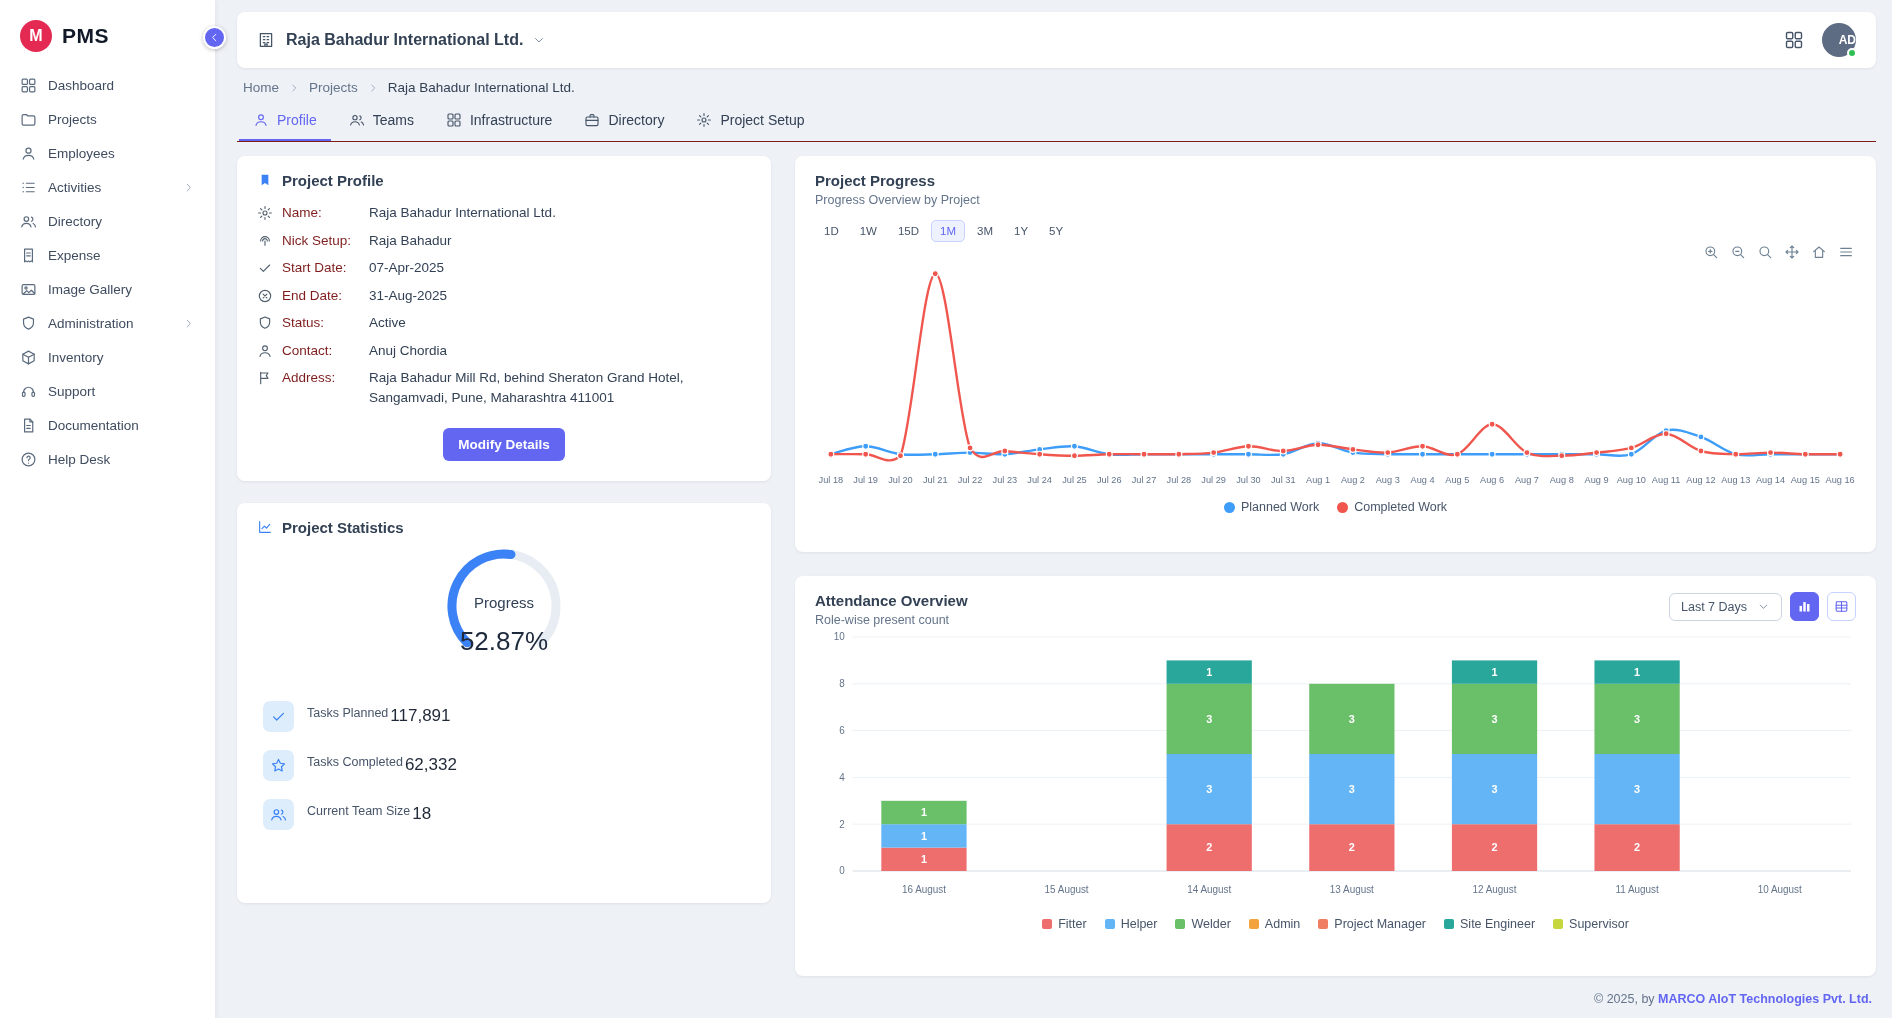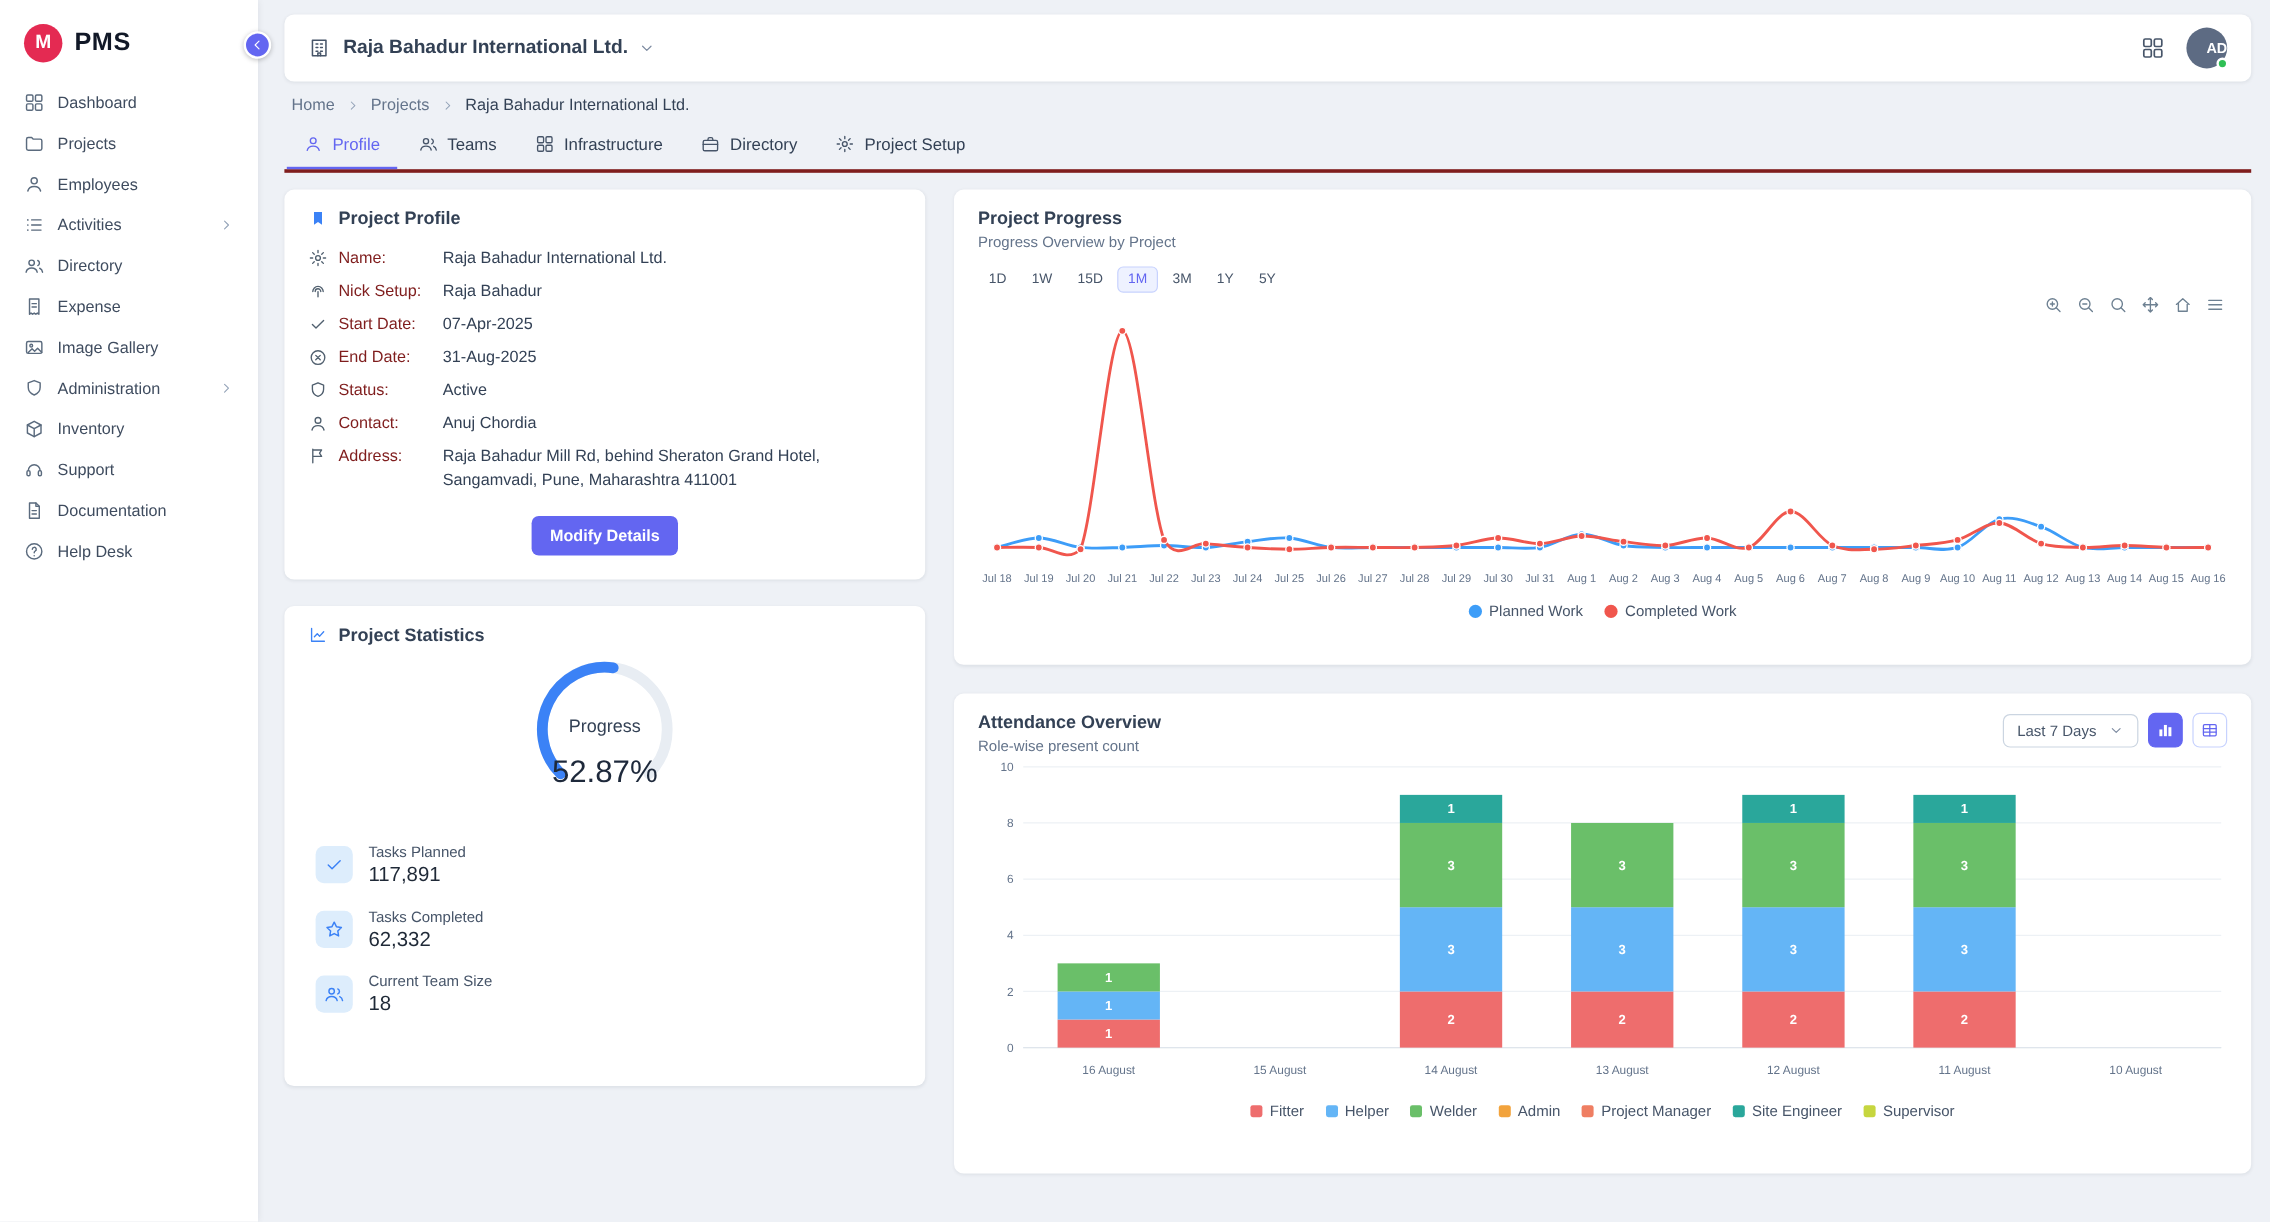--- a/index.html
+++ b/index.html
@@ -41,21 +41,21 @@
   .avatar{position:relative;width:34px;height:34px;border-radius:50%;background:#5d6b83;color:#fff;
           font-size:12px;font-weight:700;display:flex;align-items:center;justify-content:flex-end;cursor:pointer}
   .status-dot{position:absolute;right:-1px;bottom:-1px;width:10px;height:10px;border-radius:50%;
               background:#2fbf55;border:2px solid #fff}
 
   .breadcrumb{display:flex;align-items:center;gap:9px;margin:12px 6px 0;font-size:13.5px;color:#64748b}
   .bc-sep{color:#94a3b8}
   .bc-item{cursor:pointer}
   .bc-item.last{color:#334155;cursor:default}
 
-  .tabs{display:flex;gap:4px;margin-top:8px;border-bottom:3px solid #7f1d1d;padding:0 2px}
+  .tabs{display:flex;gap:4px;margin-top:8px;border-bottom:1px solid #7f1d1d;padding:0 2px}
   .tab{display:flex;align-items:center;gap:8px;background:none;border:none;border-bottom:2px solid transparent;
        padding:9px 14px 11px;font-size:14px;color:#334155}
   .tab .icon{color:#475569}
   .tab.active{color:#6366f1;border-bottom-color:#6366f1}
   .tab.active .icon{color:#6366f1}
 
   .content{display:flex;gap:24px;margin-top:14px}
   .col-left{width:534px;flex:none;display:flex;flex-direction:column;gap:22px}
   .col-right{flex:1;min-width:0;display:flex;flex-direction:column;gap:24px}
 
@@ -70,21 +70,21 @@
   .p-label{width:78px;flex:none;color:#7f1d1d;line-height:1.45}
   .p-value{flex:1;color:#334155;line-height:1.45}
   .modify-btn{display:block;margin:16px auto 0;background:#6366f1;border:none;color:#fff;
               font-size:13.5px;font-weight:600;padding:9px 15px;border-radius:6px}
 
   .card-stats{padding:16px 20px;height:400px}
   .gauge-wrap{text-align:center;margin-top:6px}
   #stats-list{margin-top:22px;display:flex;flex-direction:column;gap:18px;padding-left:6px}
   .stat{display:flex;align-items:center;gap:13px}
   .stat-icon{width:31px;height:31px;border-radius:7px;background:#ddedfc;color:#3b82f6;padding:7px}
-  .stat-text{display:flex;flex-direction:column;gap:2px}
+  .stat-text{display:flex;gap:2px}
   .stat-label{font-size:12.5px;color:#475569}
   .stat-value{font-size:17px;color:#1f2937}
 
   .card-progress{position:relative;padding:16px 20px;height:396px}
   .ranges{display:flex;gap:3px;margin-top:13px}
   .range{background:none;border:1px solid transparent;border-radius:5px;font-size:11.5px;
          color:#475569;padding:4px 8px}
   .range.active{color:#6366f1;border-color:#c7d2fe;background:#eef2ff}
   .chart-toolbar{position:absolute;top:88px;right:22px;display:flex;gap:11px;color:#6e8192}
   .tb-icon{cursor:pointer}
@@ -761,16 +761,19 @@
               <span class="leg-sq" style="background:#2aa79b"></span>
               <span>Site Engineer</span>
             </span>
             <span class="leg-item">
               <span class="leg-sq" style="background:#c6d63f"></span>
               <span>Supervisor</span>
             </span>
           </div>
       </section>
 
+      <div class="footer">
+        <span>© 2025, by </span><a class="footer-link">MARCO AIoT Technologies Pvt. Ltd.</a>
+      </div>
     </div>
 
   </div>
 </div>
 
 </body></html>

